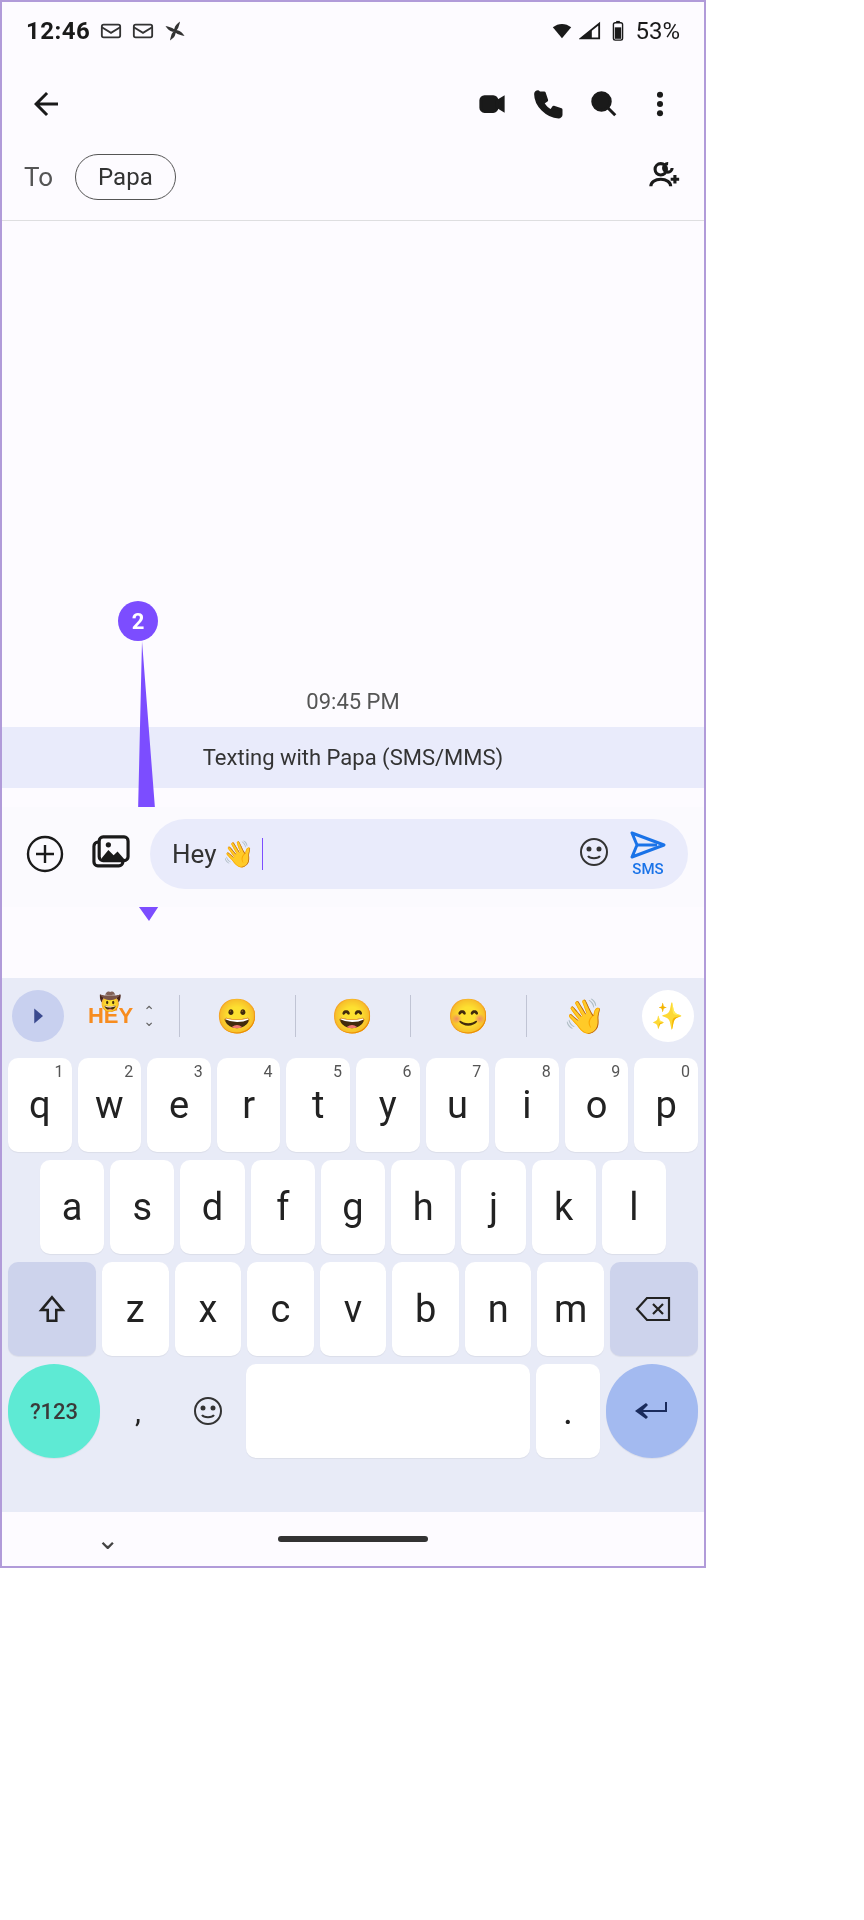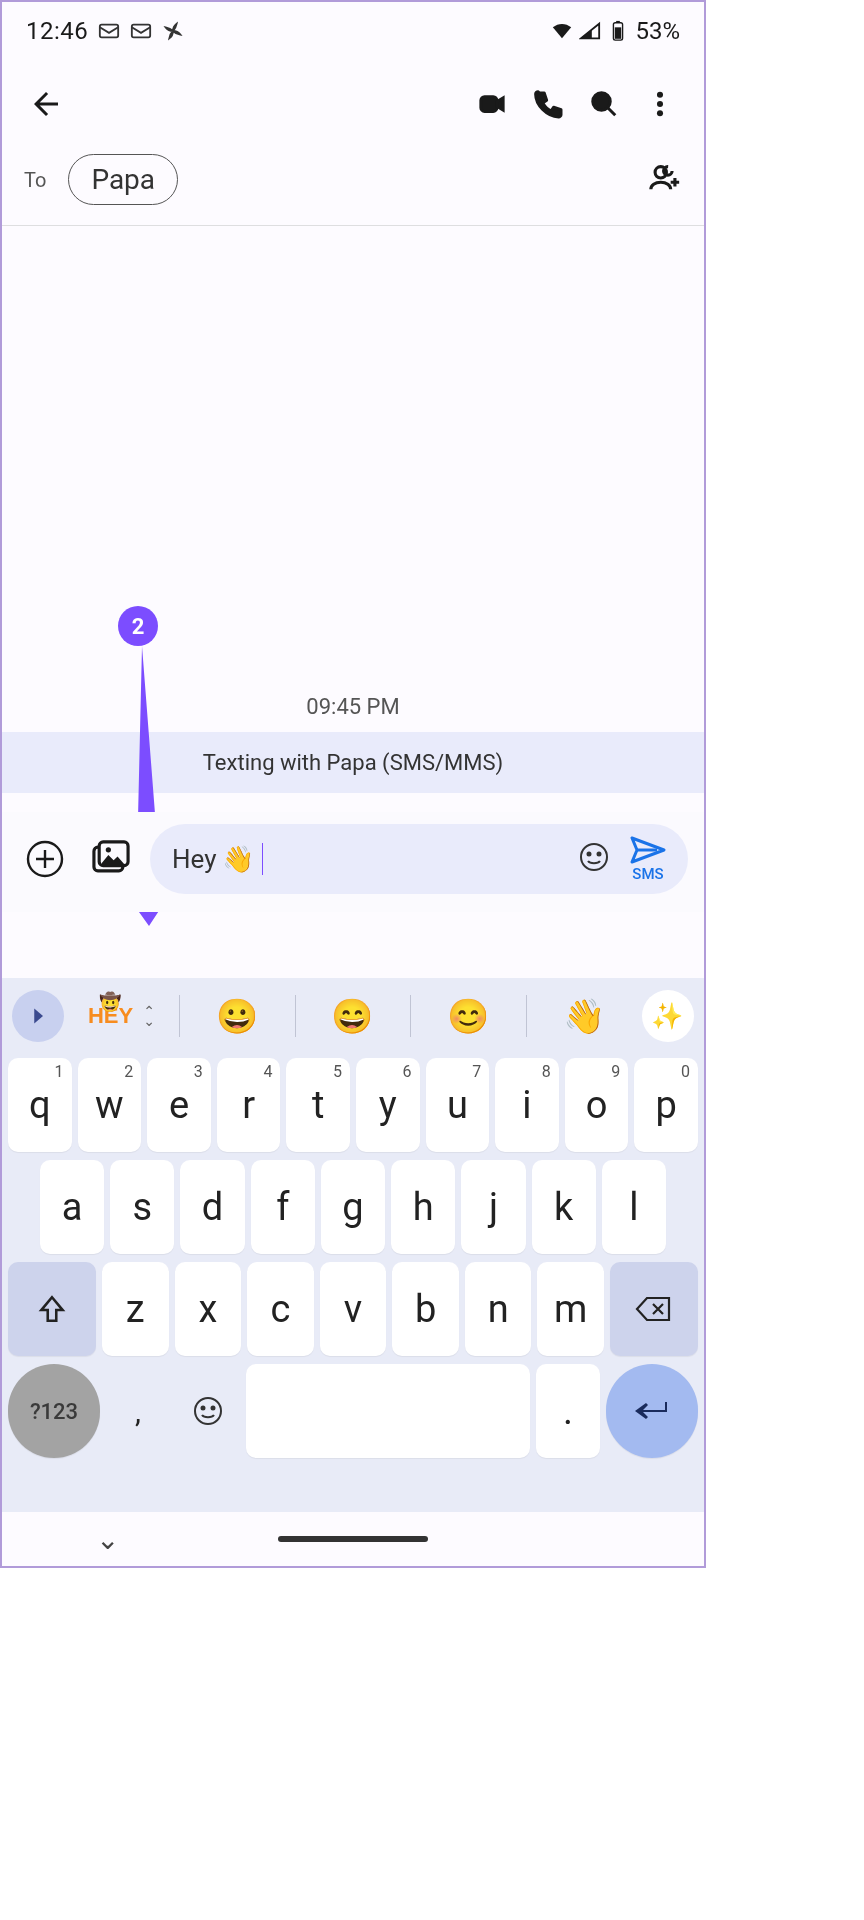--- a/index.html
+++ b/index.html
@@ -3,36 +3,36 @@
 <meta charset="utf-8">
 <style>
   * { box-sizing: border-box; margin: 0; padding: 0; }
   html, body { width: 706px; height: 1568px; font-family: Roboto, -apple-system, sans-serif; background: #fff; overflow: hidden; }
   .screen { width: 706px; height: 1568px; border: 2px solid #b19bd9; position: relative; background: #fdfbff; display: flex; flex-direction: column; }
 
   
   .status-bar { height: 58px; display: flex; align-items: center; padding: 0 24px; font-size: 24px; color: #1a1a1a; justify-content: space-between; }
   .status-left { display: flex; align-items: center; gap: 10px; }
   .status-right { display: flex; align-items: center; gap: 6px; }
-  .status-time { font-weight: 400; letter-spacing: 0.5px; }
+  .status-time { font-weight: 700; letter-spacing: 0.5px; }
   .sicon { width: 22px; height: 22px; display: inline-flex; align-items: center; justify-content: center; }
   .sicon svg { width: 100%; height: 100%; }
 
   
   .app-header { height: 88px; display: flex; align-items: center; padding: 0 16px; }
   .hbtn { width: 56px; height: 56px; display: flex; align-items: center; justify-content: center; border-radius: 50%; }
   .hspace { flex: 1; }
   .hbtn svg { width: 30px; height: 30px; fill: #1a1a1a; }
   .hbtn.back svg { width: 36px; height: 36px; }
   .hbtn.moreh svg { width: 8px; height: 28px; }
 
   
   .to-row { display: flex; align-items: center; padding: 6px 22px 20px 22px; gap: 22px; }
-  .to-label { font-size: 20px; color: #555; }
-  .chip { border: 1.5px solid #555; border-radius: 30px; padding: 8px 22px; font-size: 28px; color: #333; }
+  .to-label { font-size: 26px; color: #555; }
+  .chip { border: 1.5px solid #555; border-radius: 30px; padding: 8px 22px; font-size: 24px; color: #333; }
   .to-spacer { flex: 1; }
   .addperson svg { width: 34px; height: 34px; fill: #1a1a1a; }
 
   .divider { height: 1px; background: #dedee0; width: 100%; }
 
   
   .conv { flex: 1; position: relative; }
   .time-stamp { text-align: center; font-size: 22px; color: #555; position: absolute; left: 0; right: 0; top: 468px; }
   .info-banner { background: #e9ebfb; color: #333; font-size: 22px; text-align: center; padding: 18px 0; position: absolute; left: 0; right: 0; top: 506px; }
 
@@ -69,21 +69,21 @@
   .hey-sticker { font-family: Impact, "Arial Black", sans-serif; font-size: 22px; font-weight: 900; color: #f78c1f; letter-spacing: 0px; position: relative; }
   .hey-hat { position: absolute; top: -12px; left: 50%; transform: translateX(-50%); font-size: 18px; }
   .updown { display: flex; flex-direction: column; font-size: 14px; color: #666; line-height: 10px; margin-left: 10px; }
   .emoji-sugg { font-size: 34px; }
   .magic { width: 52px; height: 52px; border-radius: 50%; background: #fff; display: flex; align-items: center; justify-content: center; font-size: 26px; }
 
   .krow { display: flex; padding: 4px 6px; gap: 6px; }
   .krow.r2 { padding-left: 38px; padding-right: 38px; }
   .key { flex: 1; background: #fff; border-radius: 10px; height: 94px; display: flex; align-items: center; justify-content: center; font-size: 38px; color: #222; position: relative; box-shadow: 0 1px 1px rgba(0,0,0,0.06); }
   .key .num { position: absolute; top: 4px; right: 8px; font-size: 16px; color: #555; }
-  .key.fn { background: #a3a3a3; }
+  .key.fn { background: #5eead4; }
   .key.shift, .key.bksp { flex: 0 0 88px; }
   .key.shift { background: #cdd3ec; }
   .key.bksp { background: #cdd3ec; }
   .row4 { display: flex; padding: 4px 6px 10px 6px; gap: 6px; }
   .key.sym { flex: 0 0 92px; border-radius: 46px; font-size: 22px; font-weight: 500; color: #3a3a3a; }
   .key.enter { flex: 0 0 92px; border-radius: 46px; background: #a3baf0; }
   .key.enter svg { width: 34px; height: 22px; fill: #1a2b5c; }
   .key.space { flex: 1; }
   .key.small { flex: 0 0 64px; background: transparent; box-shadow: none; font-size: 30px; }
   .key.smallw { flex: 0 0 64px; background: #fff; }

